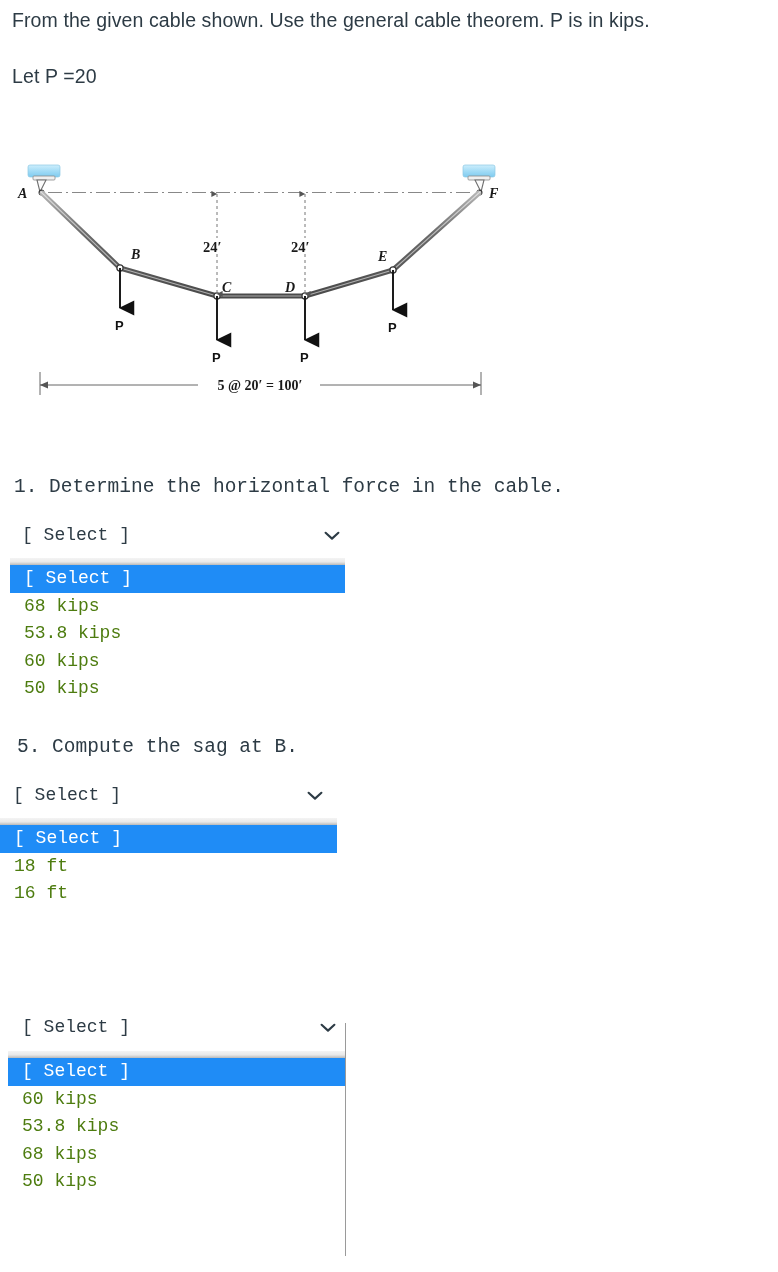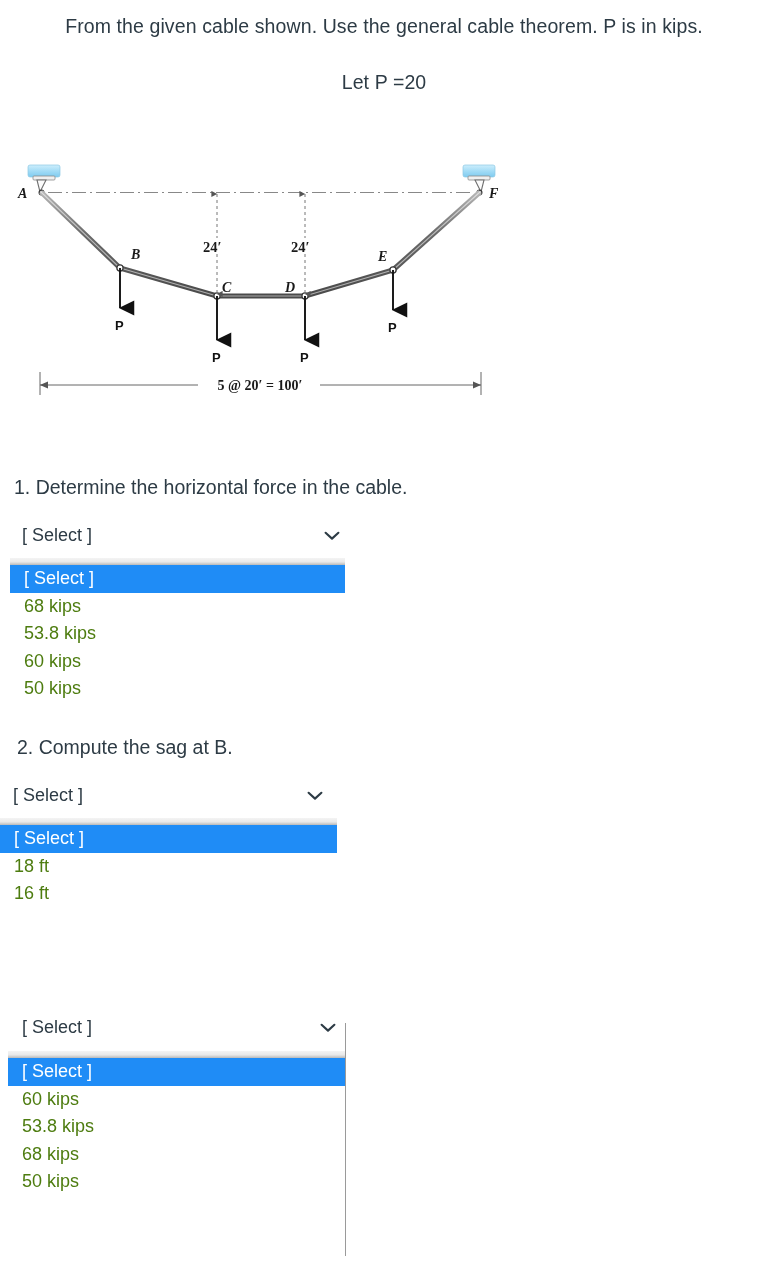--- a/index.html
+++ b/index.html
@@ -13,23 +13,22 @@
     position: relative;
     font-family: "Liberation Sans", sans-serif;
     color: #2d3b45;
     overflow: hidden;
   }
 
   
   #intro {
     position: absolute;
     left: 12px;
-    top: 10px;
+    top: 4px;
     width: 744px;
-    text-align: center;
   }
   .para {
     font-size: 19.5px;
     line-height: 33px;
     color: #2d3b45;
     margin: 0;
     letter-spacing: 0.1px;
   }
   .para + .para { margin-top: 23px; }
 
@@ -37,21 +36,21 @@
   #figure {
     position: absolute;
     left: 0px;
     top: 150px;
     width: 540px;
     height: 260px;
   }
   #figure svg { display: block; }
 
   
-  .qblock { position: absolute; left: 0; width: 778px; }
+  .qblock { position: absolute; left: 0; width: 778px; font-family: Liberation Mono, monospace; }
   .qtext {
     font-size: 19.5px;
     line-height: 26px;
     color: #2d3b45;
     margin: 0;
     white-space: nowrap;
   }
 
   
   .select-ctrl {
@@ -221,21 +220,21 @@
     <div class="top-shade"></div>
     <div class="opt selected">[ Select ]</div>
     <div class="opt">68 kips</div>
     <div class="opt">53.8 kips</div>
     <div class="opt">60 kips</div>
     <div class="opt">50 kips</div>
   </div>
 </div>
 
 <div class="qblock" style="top:734px;">
-  <p class="qtext" style="margin-left:17px;">2. Compute the sag at B.</p>
+  <p class="qtext" style="margin-left:17px;">5. Compute the sag at B.</p>
 
   <div class="select-ctrl" style="margin-left:13px; width:320px; margin-top:19px;">
     <span class="sel-label">[ Select ]</span>
     <span class="chev" style="left:294px; top:12px;">
       <svg width="16" height="10" viewBox="0 0 16 10">
           <path d="M1.6,1.8 L8,7.6 L14.4,1.8" fill="none" stroke="#2d3b45" stroke-width="2.1" stroke-linecap="round" stroke-linejoin="round"></path>
         </svg>
     </span>
   </div>
 

